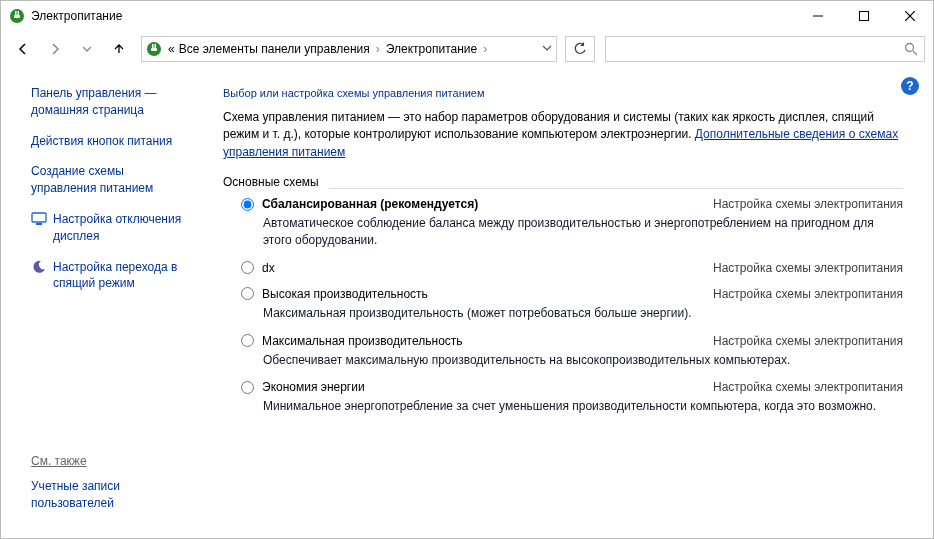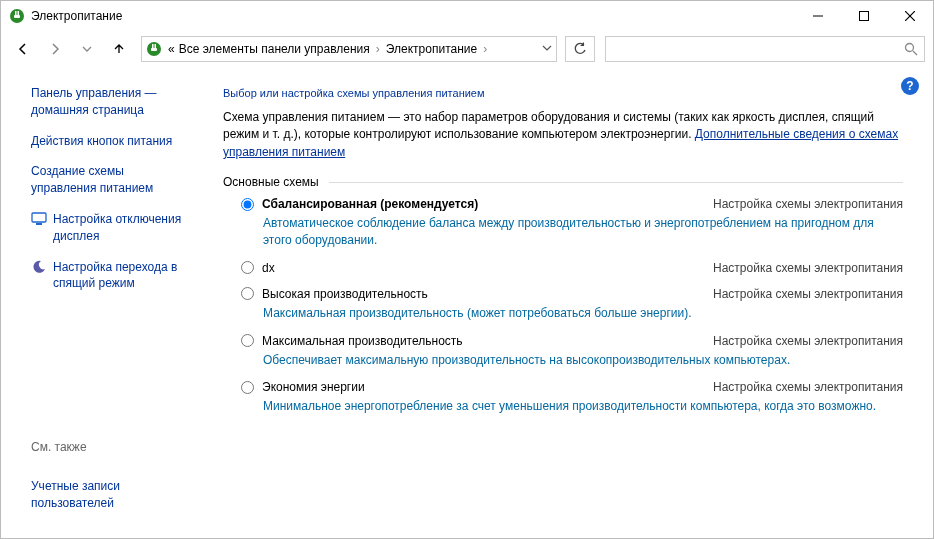--- a/index.html
+++ b/index.html
@@ -91,32 +91,32 @@
   .side-link {
     color: #003399;
     margin-bottom: 14px;
     line-height: 1.4;
     display: flex;
     gap: 6px;
   }
   .side-link .side-icon { width: 16px; flex-shrink: 0; }
   .side-link span { cursor: pointer; }
   .side-spacer { flex: 1; }
-  .side-also { color: #666; margin-bottom: 24px; }
+  .side-also { color: #666; margin-bottom: 10px; text-decoration: underline; }
   
   .main {
     flex: 1;
     padding: 20px 30px 10px 22px;
     overflow: auto;
   }
   .main h1 { color: #003399; font-size: 11px; font-weight: 400; margin-bottom: 10px; }
   .intro { line-height: 1.45; margin-bottom: 2px; }
   .intro a { color: #003399; text-decoration: underline; cursor: pointer; }
   .section-head {
-    display: flex; align-items: center; gap: 10px;
+    display: flex; align-items: flex-end; gap: 10px;
     margin: 14px 0 8px;
   }
   .section-head .label { white-space: nowrap; }
   .section-head .rule { flex: 1; height: 1px; background: #ddd; }
   .collapse-btn {
     width: 18px; height: 18px; border: 1px solid #bbb; border-radius: 50%;
     display: flex; align-items: center; justify-content: center;
     color: #555; font-size: 10px;
   }
   .plan {
@@ -125,21 +125,21 @@
   .plan-row {
     display: flex; align-items: center; justify-content: space-between;
   }
   .plan-name { display: flex; align-items: center; gap: 8px; }
   .plan-name input[type=radio] { margin: 0; }
   .plan-name .name { font-size: 12px; }
   .plan-name .name.bold { font-weight: 600; }
   .plan-link { color: #404040; cursor: pointer; }
   .plan-desc {
     margin: 4px 0 0 22px;
-    color: #0369a1;
+    color: #0f172a;
     line-height: 1.4;
   }
 </style>
 </head>
 <body>
 
 <div class="titlebar">
   <span class="app-icon">
     <svg viewBox="0 0 16 16">
         <circle cx="8" cy="8" r="7" fill="#2a8a2a"></circle>

